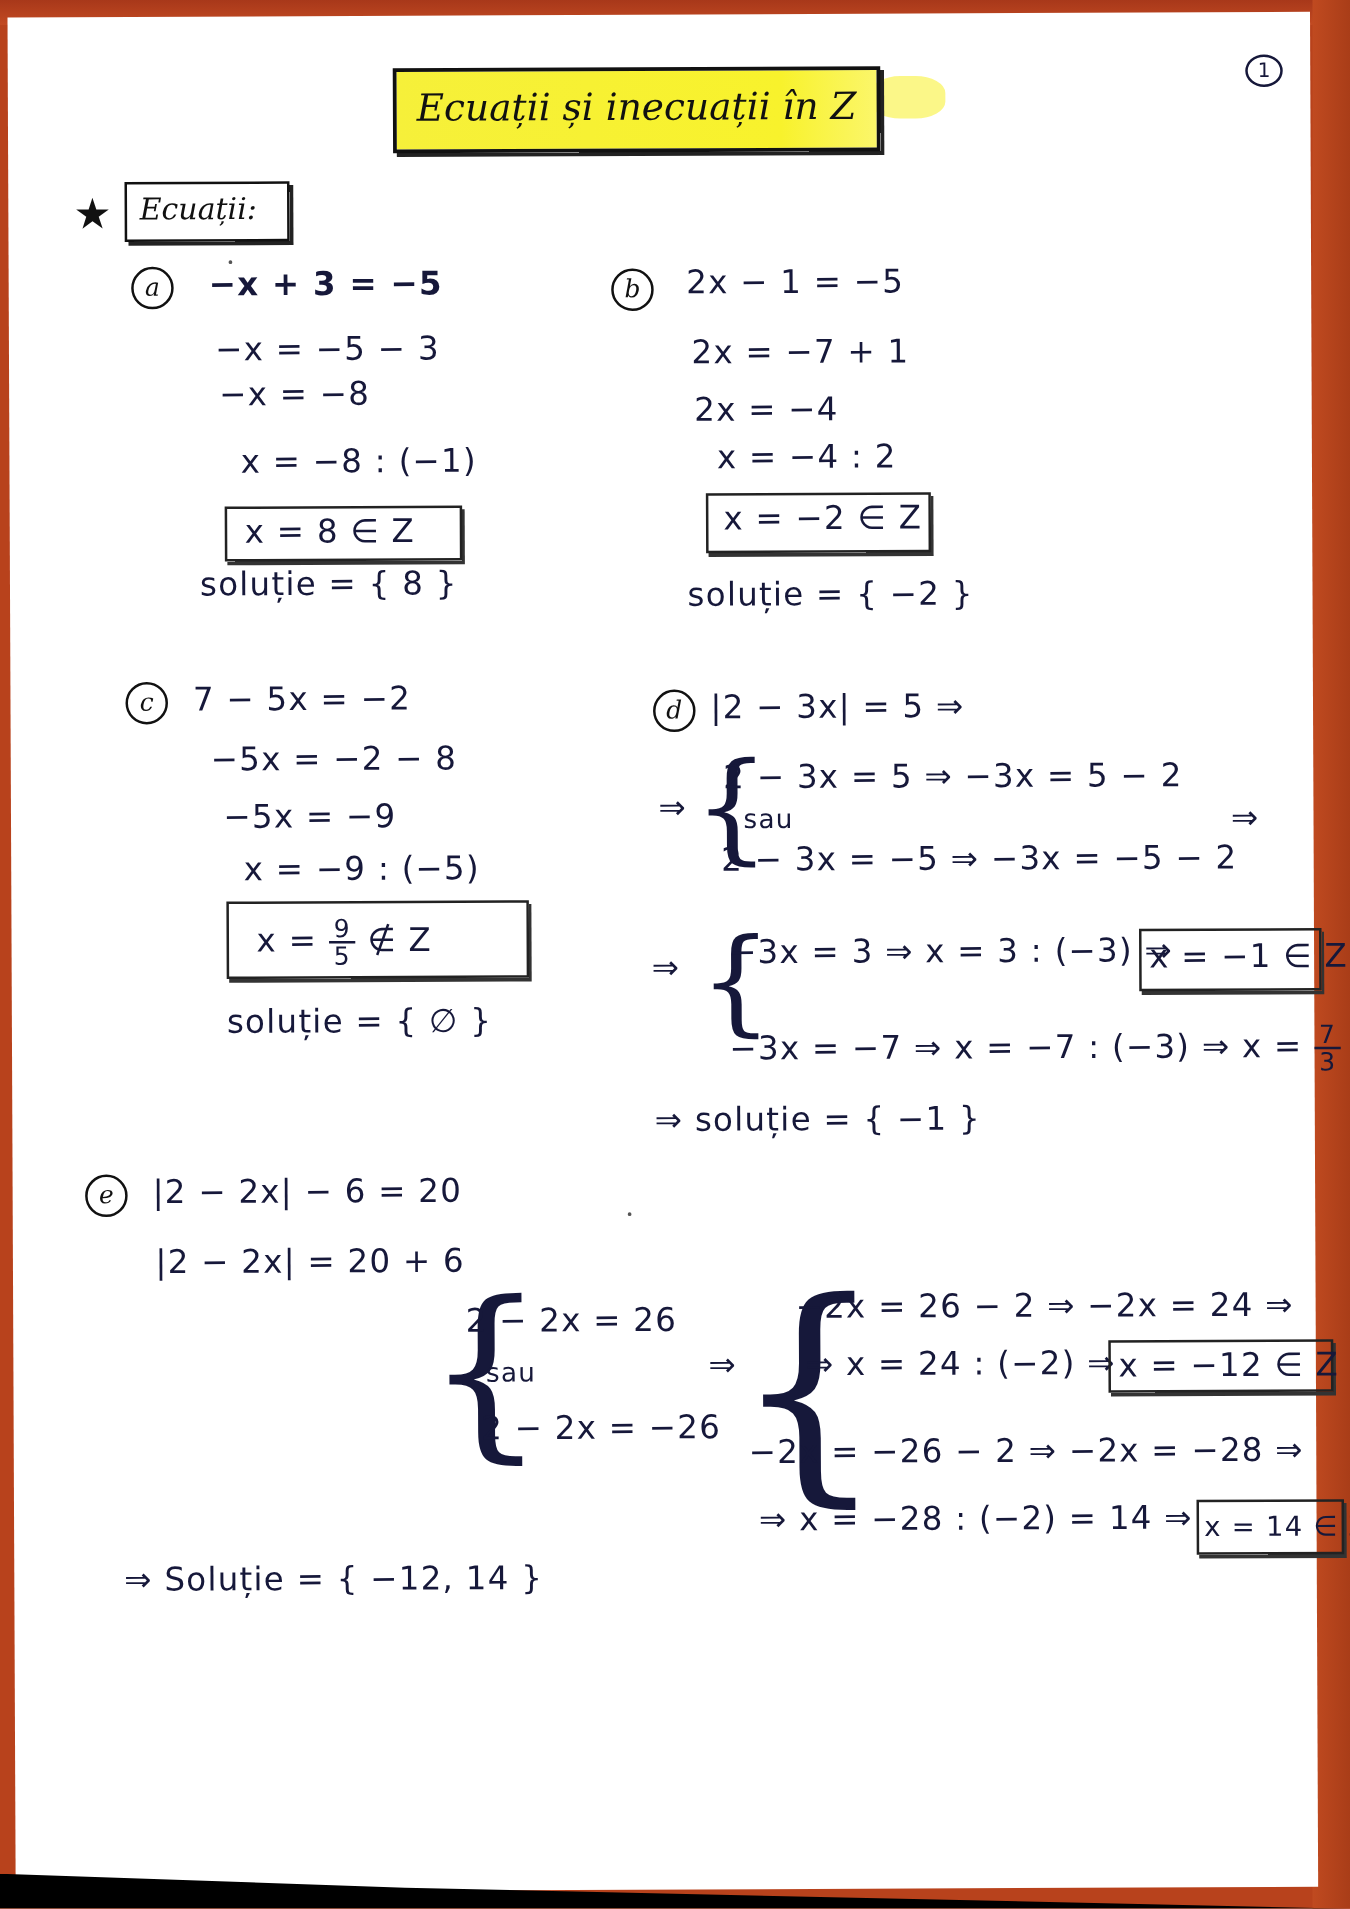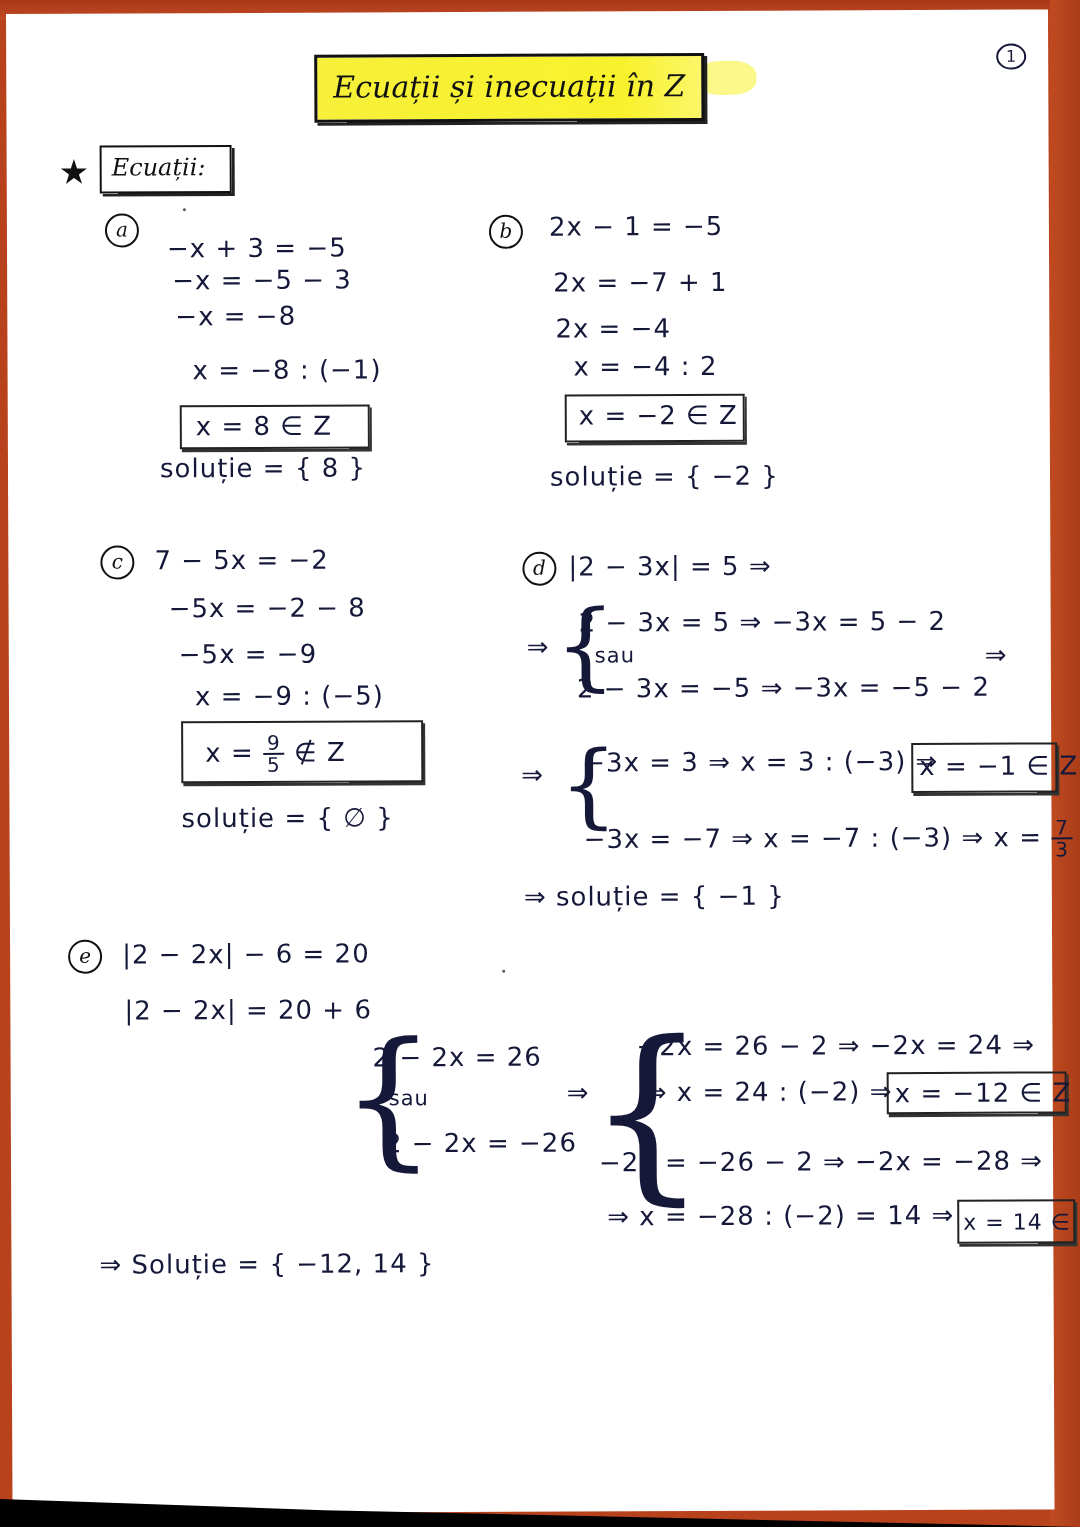--- a/index.html
+++ b/index.html
@@ -101,21 +101,21 @@
 
   <div class="page-num">1</div>
 
   <div class="star">★</div>
   <div class="section-box">
     <span>Ecuații:</span>
   </div>
   <div class="dot" style="left:176px;top:195px;"></div>
 
   <div class="label-circle" style="left:98px;top:200px;">a</div>
-  <div class="hw med" style="left:160px;top:220px;">−x + 3 = −5</div>
+  <div class="hw med" style="left:160px;top:200px;font-weight:bold;">−x + 3 = −5</div>
   <div class="hw med" style="left:165px;top:252px;">−x = −5 − 3</div>
   <div class="hw med" style="left:168px;top:288px;">−x = −8</div>
   <div class="hw med" style="left:185px;top:342px;">x = −8 : (−1)</div>
   <div class="ans-box" style="left:172px;top:392px;width:190px;height:44px;">
     <div class="hw med" style="left:14px;top:4px;">x = 8 ∈ Z</div>
   </div>
   <div class="hw med" style="left:152px;top:440px;">soluție = { 8 }</div>
 
   <div class="label-circle" style="left:482px;top:203px;">b</div>
   <div class="hw med" style="left:542px;top:200px;">2x − 1 = −5</div>

